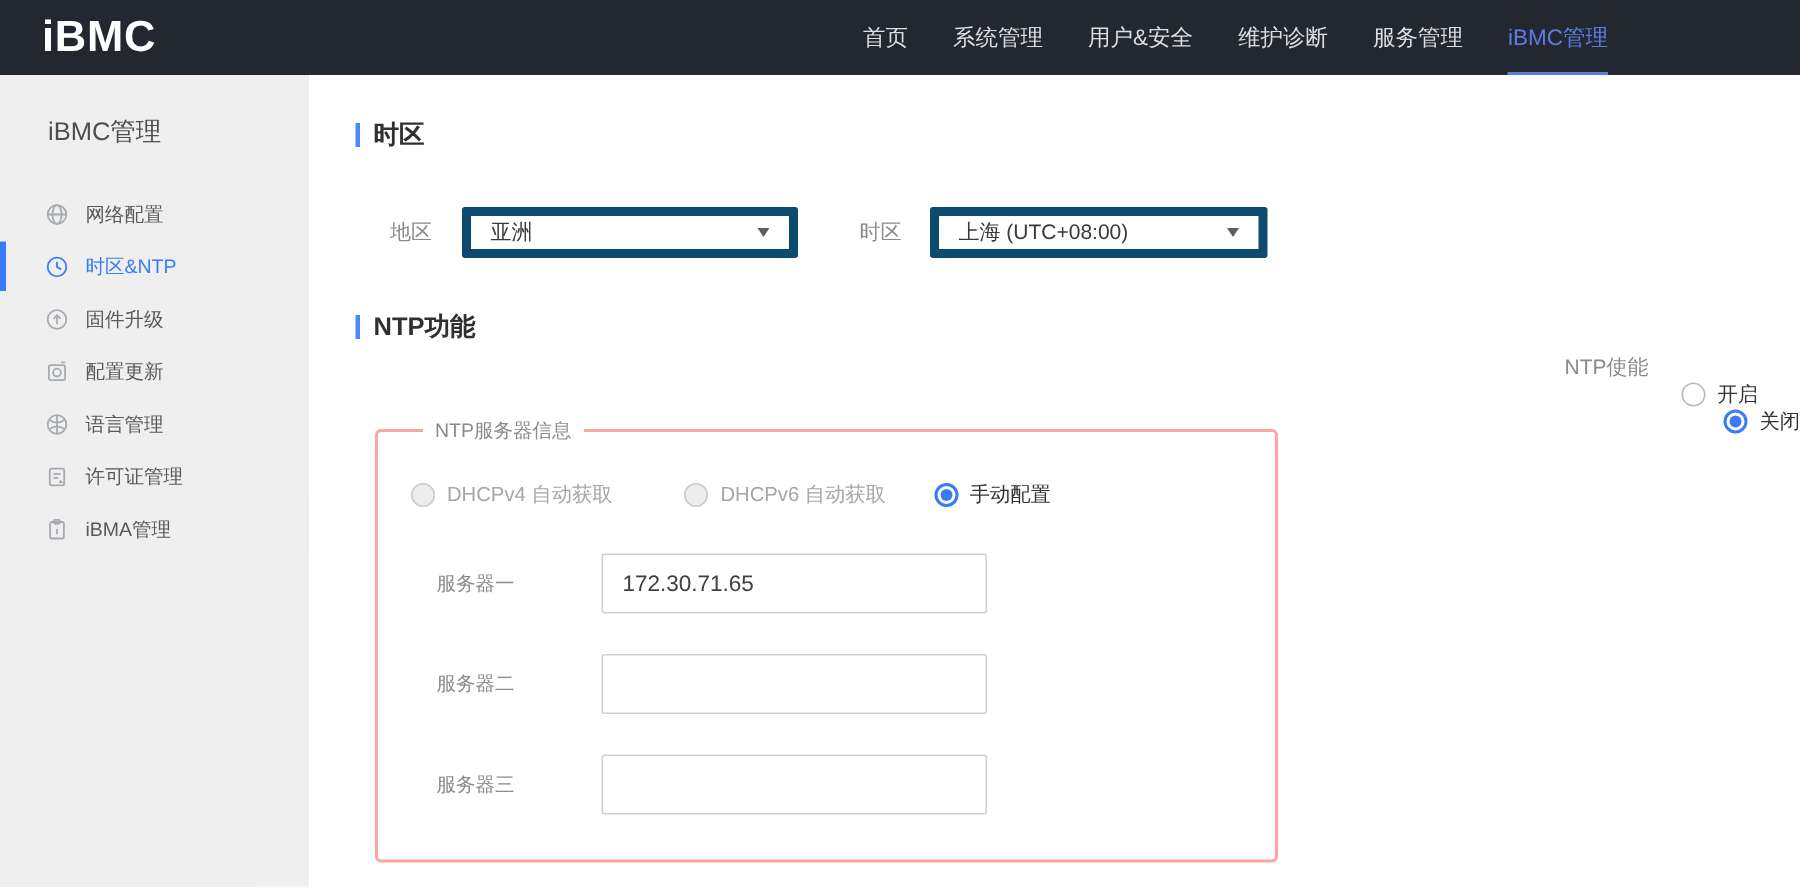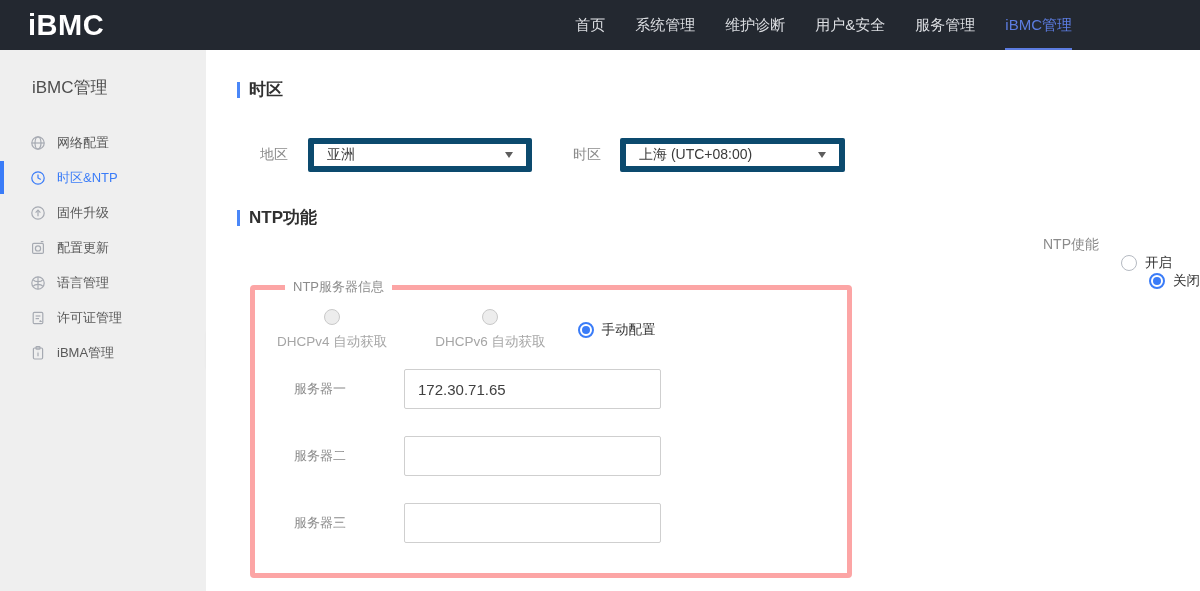--- a/index.html
+++ b/index.html
@@ -78,36 +78,36 @@
   .sel-region { width: 224px; }
   .sel-tz { width: 225px; }
   .caret {
     width: 0; height: 0; border-left: 4.5px solid transparent;
     border-right: 4.5px solid transparent; border-top: 6px solid #5d5d5d;
   }
   .enable-row { margin-top: 7px; padding-left: 23px; display: flex; align-items: flex-end; height: 20px; flex-direction: column; }
   .lbl-enable { width: 157px; }
   .radio-option { display: flex; align-items: center; gap: 8px; cursor: pointer; }
   .radio-option .opt-label { font-size: 13.5px; color: #333; }
-  .radio-option.disabled { cursor: default; flex-direction: column; }
+  .radio-option.disabled { cursor: default; }
   .radio-option.disabled .opt-label { color: #a6a6a6; }
   .radio {
     width: 16px; height: 16px; border-radius: 50%;
     border: 1px solid #b5bac2; background: #fff; position: relative; flex: 0 0 16px;
   }
   .radio.selected { border: 2px solid var(--accent); }
   .radio.selected::after {
     content: ""; position: absolute; left: 2px; top: 2px; width: 8px; height: 8px;
     border-radius: 50%; background: var(--accent);
   }
   .radio.disabled { background: #ededed; border-color: #c9c9c9; }
   .opt-enable-on { margin-right: 28px; }
   fieldset.server-box {
     margin: 22px 0 4px 13px; width: 602px;
-    border: 5px solid #fca5a5; border-radius: 4px;
+    border: 2px solid #fca5a5; border-radius: 4px;
     padding: 0 0 30px 22px;
   }
   fieldset.server-box legend { font-size: 13px; color: #8b8b8b; padding: 0 8px; margin-left: 8px; }
   .mode-row { margin-top: 24px; display: flex; align-items: center; height: 20px; }
   .opt-dhcpv4 { margin-right: 48px; }
   .opt-dhcpv6 { margin-right: 32px; }
   .server-row { display: flex; align-items: center; height: 40px; }
   .server-row.first { margin-top: 29px; }
   .server-row + .server-row { margin-top: 27px; }
   .server-label { margin-left: 17px; width: 110px; font-size: 13px; color: #8b8b8b; }
@@ -118,22 +118,22 @@
   }
 </style>
 </head>
 <body>
 
 <header class="navbar">
   <div class="logo">iBMC</div>
   <ul class="nav-items">
     <li class="nav-item">首页</li>
     <li class="nav-item">系统管理</li>
+    <li class="nav-item">用户&amp;安全</li>
     <li class="nav-item">维护诊断</li>
-    <li class="nav-item">用户&amp;安全</li>
     <li class="nav-item">服务管理</li>
     <li class="nav-item active">iBMC管理</li>
   </ul>
 </header>
 
 <aside class="sidebar">
   <div class="sidebar-title">iBMC管理</div>
   <ul class="sidebar-menu">
     <li class="side-item">
       <span class="icon">

